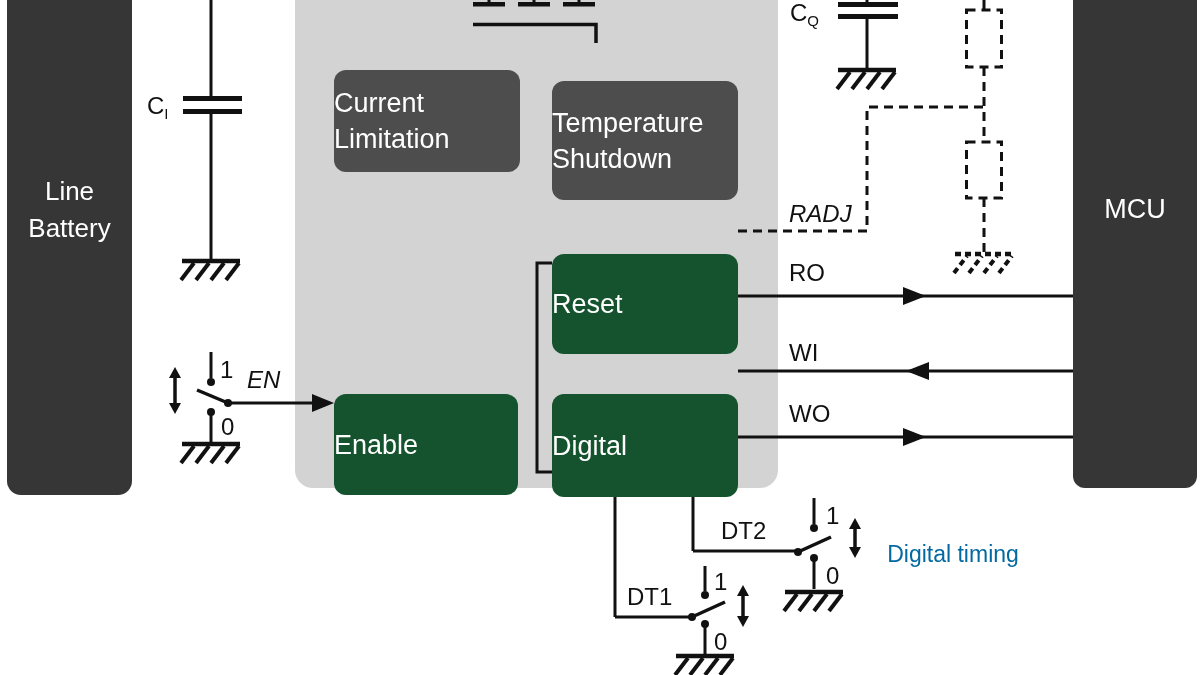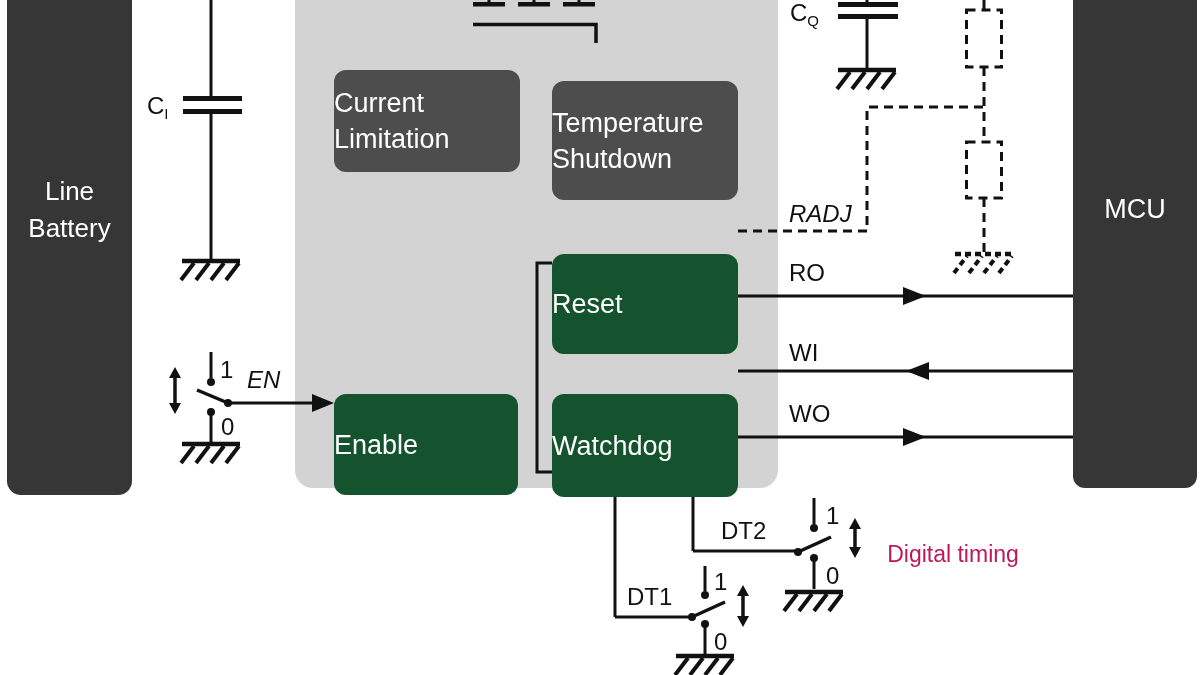--- a/index.html
+++ b/index.html
@@ -36,21 +36,21 @@
     position:absolute;font-size:24px;line-height:24px;color:#111111;white-space:nowrap;
   }
   .pos-label{
     position:absolute;font-size:24px;line-height:24px;color:#111111;
   }
   .cap-label{
     position:absolute;font-size:24px;line-height:24px;color:#111111;
   }
   .cap-label .sub{font-size:15px;vertical-align:-5px;}
   .note-label{
-    position:absolute;font-size:23px;line-height:27px;color:#be185d;text-align:center;
+    position:absolute;font-size:23px;line-height:27px;color:#0369a1;text-align:center;
   }
 </style>
 </head>
 <body>
 
 <div class="panel"></div>
 
 <svg id="wires" viewBox="0 0 1200 675">
   <defs>
     <g id="gnd" stroke="#111" fill="none">
@@ -202,21 +202,21 @@
 
 <div class="fn-block fn-mid" style="left:552px;top:212px;width:186px;height:100px;">
   <div>Reset</div>
 </div>
 
 <div class="fn-block fn-mid" style="left:334px;top:352px;width:184px;height:101px;">
   <div>Enable</div>
 </div>
 
 <div class="fn-block fn-mid" style="left:552px;top:352px;width:186px;height:103px;">
-  <div>Watchdog</div>
+  <div>Digital</div>
 </div>
 
 <div class="cap-label" style="left:147px;top:94px;">
   <span>C</span><span class="sub">I</span>
 </div>
 <div class="cap-label" style="left:790px;top:1px;">
   <span>C</span><span class="sub">Q</span>
 </div>
 
 <div class="sig-label" style="left:789px;top:202px;font-style:italic;">RADJ</div>

